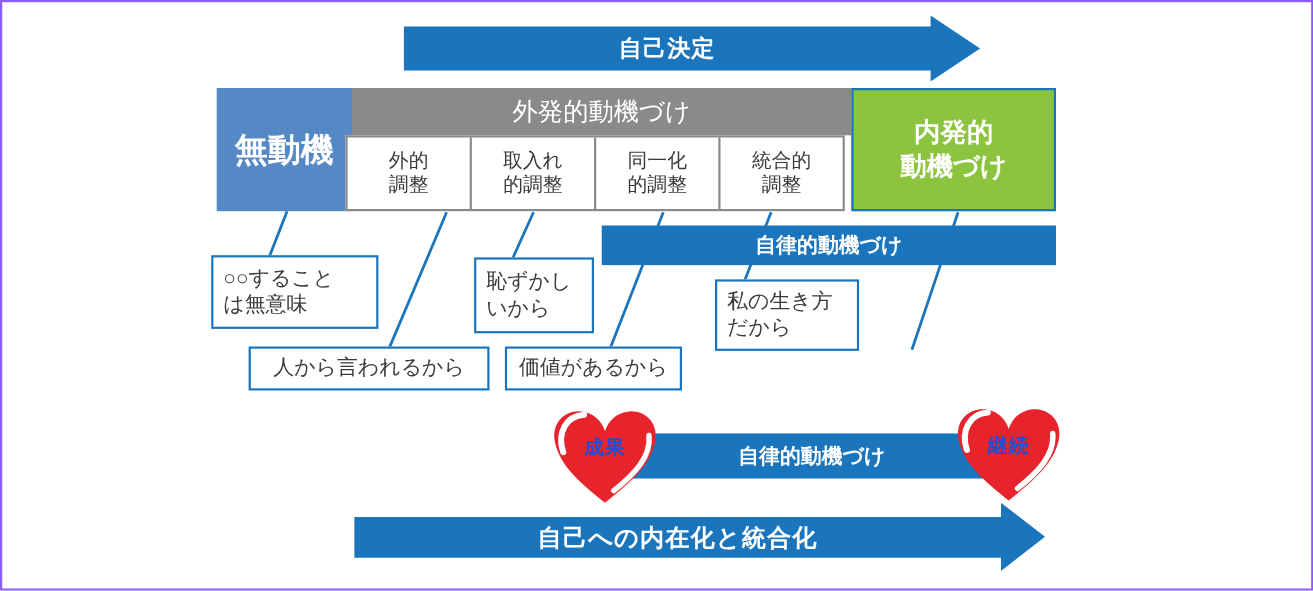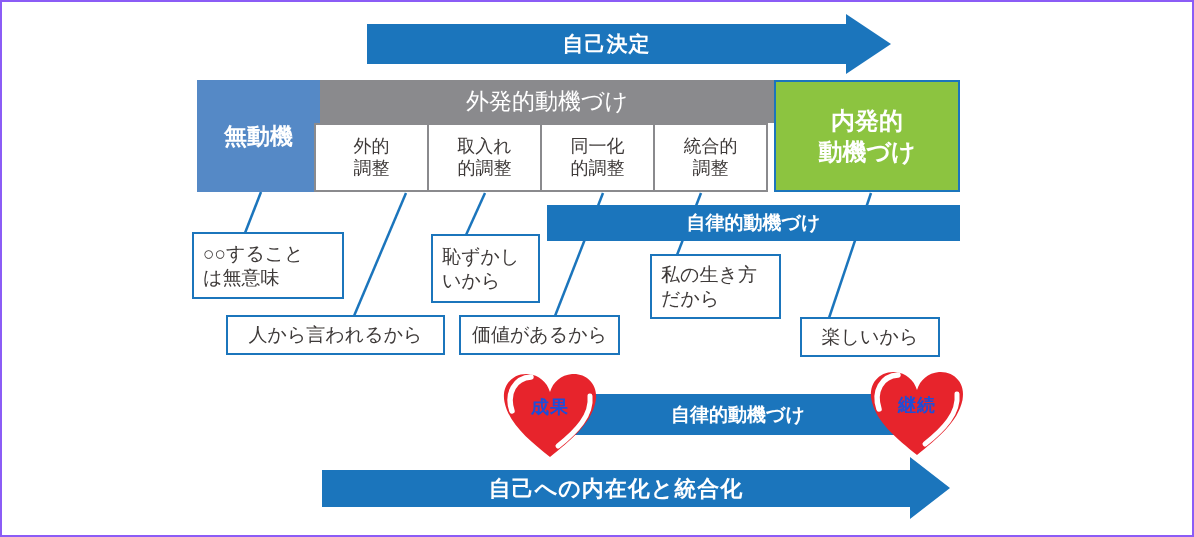--- a/index.html
+++ b/index.html
@@ -22,21 +22,21 @@
   
   .arrow-wrap { position: absolute; z-index: 2; }
   .arrow-label {
     position: absolute; display: flex; align-items: center; justify-content: center;
     color: #ffffff; font-weight: bold; letter-spacing: 1px;
   }
 
   
   .amotivation-box {
     left: 195px; top: 78px; width: 123px; height: 112px;
-    background: #5589c6; color: #fff; font-size: 23px; font-weight: bold;
+    background: #5589c6; color: #fff; font-size: 30px; font-weight: bold;
     display: flex; align-items: center; justify-content: center; z-index: 2;
   }
   .extrinsic-header {
     left: 318px; top: 78px; width: 454px; height: 43px;
     background: #8a8a8d; color: #fff; font-size: 23px;
     display: flex; align-items: center; justify-content: center; z-index: 2;
   }
   .stage-row {
     left: 312px; top: 121px; width: 454px; height: 69px;
     display: flex; z-index: 2; background: #fff;
@@ -137,21 +137,20 @@
   </div>
 
   <div class="callout left co-amotivation">○○すること
 は無意味</div>
   <div class="callout left co-introjected">恥ずかし
 いから</div>
   <div class="callout center co-identified">価値があるから</div>
   <div class="callout center co-external">人から言われるから</div>
   <div class="callout left co-integrated">私の生き方
 だから</div>
-  <div class="callout center co-intrinsic">楽しいから</div>
 
   <div class="abs bar autonomous-bar-2">
     <span>自律的動機づけ</span>
   </div>
 
   <div class="heart heart-left">
     <svg viewBox="0 0 100 92">
       <path d="M50 88 C30 72 9 55 4.5 33 C1 16 13 4 28 5 C39 6 47 13 50 23 C53 13 61 6 72 5 C87 4 99 16 95.5 33 C91 55 70 72 50 88 Z" fill="#e7242c"></path>
       <path d="M12 42 C6 24 15 9 31 8" stroke="#ffffff" stroke-width="5.5" fill="none" stroke-linecap="round"></path>
       <path d="M90 27 C92 46 77 62 58 77" stroke="#ffffff" stroke-width="5" fill="none" stroke-linecap="round"></path>

